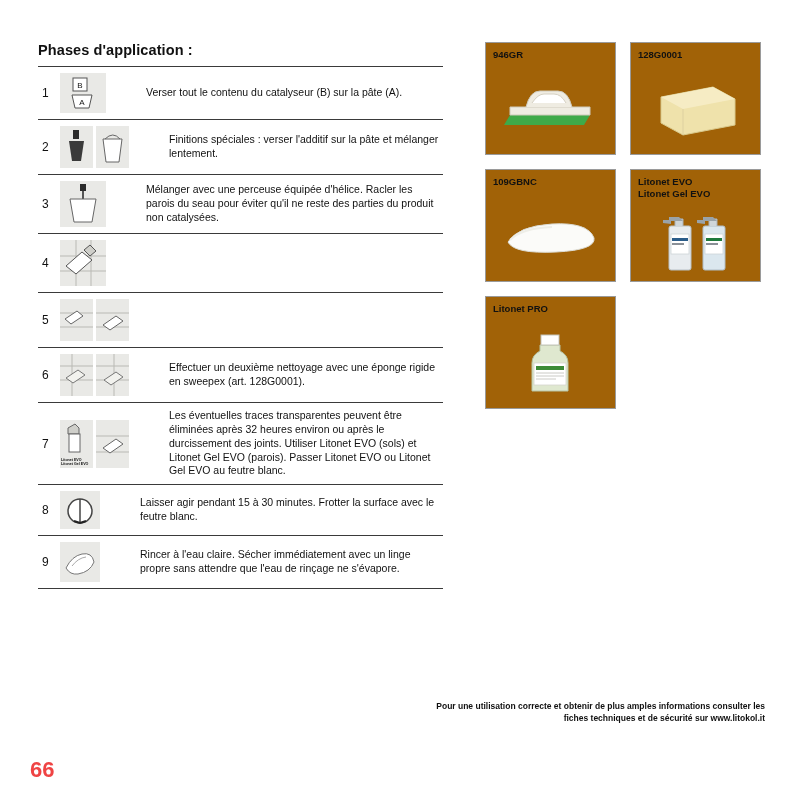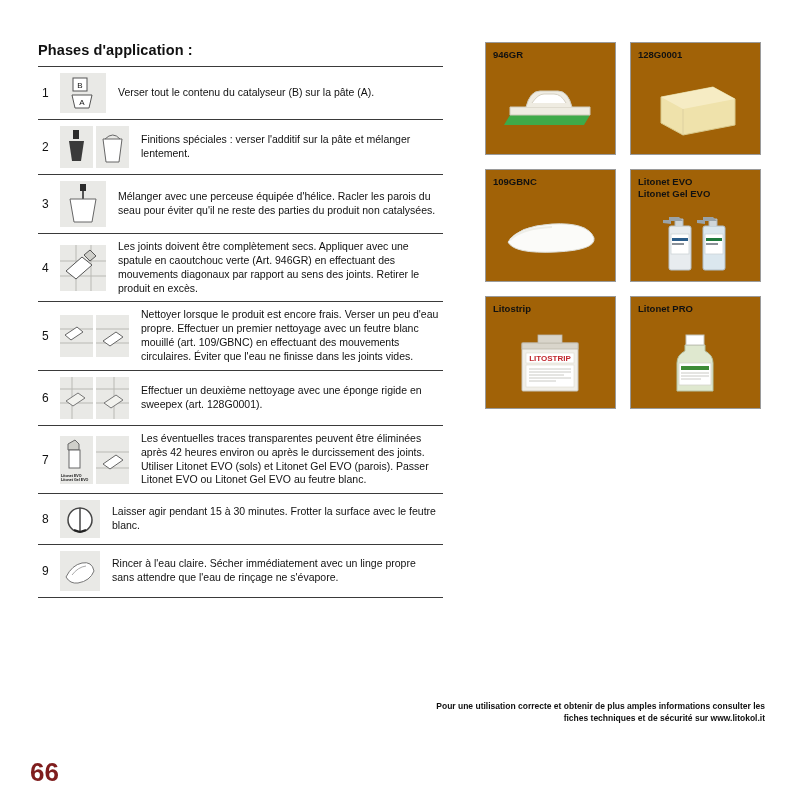--- a/index.html
+++ b/index.html
@@ -61,20 +61,21 @@
     background: #e9e9e6;
     border: 0;
     position: relative;
     overflow: hidden;
   }
   .step-text {
     font-size: 10.5px;
     line-height: 1.32;
     color: #111;
     padding-right: 4px;
+    margin-left: 28px;
   }
 
   
   .right-col {
     position: absolute;
     left: 485px; top: 42px; width: 278px;
   }
   .right-title {
     font-size: 14.5px;
     font-weight: bold;
@@ -113,23 +114,23 @@
     left: 420px; top: 700px; width: 345px;
     text-align: right;
     font-size: 8.5px;
     font-weight: bold;
     line-height: 1.45;
     color: #111;
   }
   .page-num {
     position: absolute;
     left: 30px; top: 757px;
-    font-size: 26px;
+    font-size: 22px;
     font-weight: bold;
-    color: #7f1d1d;
+    color: #ef4444;
   }
 
   
   svg { display: block; }
 </style>
 </head>
 <body>
 
 <div class="page">
 
@@ -199,21 +200,20 @@
             <svg width="46" height="46" viewBox="0 0 46 46">
               <rect x="0" y="0" width="46" height="46" fill="#e9e9e6"></rect>
               <g stroke="#b9b9b4" stroke-width="1" fill="none">
                 <path d="M0 16 H46 M0 31 H46 M16 0 V46 M31 0 V46"></path>
               </g>
               <path d="M6 26 l16 -14 l10 8 l-16 14 z" fill="#ffffff" stroke="#555" stroke-width="1"></path>
               <path d="M24 10 l6 -5 l6 6 l-6 5 z" fill="#cfcfca" stroke="#555" stroke-width="1"></path>
             </svg>
           </div>
         </div>
-        <div class="step-text">Les joints doivent être complètement secs. Appliquer avec une spatule en caoutchouc verte (Art. 946GR) en effectuant des mouvements diagonaux par rapport au sens des joints. Retirer le produit en excès.</div>
       </div>
 
       <div class="step-row">
         <div class="step-num">5</div>
         <div class="step-thumb">
           <div class="tile" style="width:33px;height:42px;">
             <svg width="33" height="42" viewBox="0 0 33 42">
               <rect x="0" y="0" width="33" height="42" fill="#e9e9e6"></rect>
               <g stroke="#b9b9b4" stroke-width="1" fill="none">
                   <path d="M0 14 H33 M0 28 H33"></path>
@@ -224,21 +224,20 @@
           <div class="tile" style="width:33px;height:42px;">
             <svg width="33" height="42" viewBox="0 0 33 42">
               <rect x="0" y="0" width="33" height="42" fill="#e9e9e6"></rect>
               <g stroke="#b9b9b4" stroke-width="1" fill="none">
                   <path d="M0 14 H33 M0 28 H33"></path>
                 </g>
               <path d="M7 26 l13 -9 l7 5 l-13 9 z" fill="#ffffff" stroke="#666" stroke-width="1"></path>
             </svg>
           </div>
         </div>
-        <div class="step-text">Nettoyer lorsque le produit est encore frais. Verser un peu d'eau propre. Effectuer un premier nettoyage avec un feutre blanc mouillé (art. 109/GBNC) en effectuant des mouvements circulaires. Éviter que l'eau ne finisse dans les joints vides.</div>
       </div>
 
       <div class="step-row">
         <div class="step-num">6</div>
         <div class="step-thumb">
           <div class="tile" style="width:33px;height:42px;">
             <svg width="33" height="42" viewBox="0 0 33 42">
               <rect x="0" y="0" width="33" height="42" fill="#e9e9e6"></rect>
               <g stroke="#b9b9b4" stroke-width="1" fill="none">
                   <path d="M0 12 H33 M0 26 H33 M12 0 V42"></path>
@@ -276,21 +275,21 @@
           <div class="tile" style="width:33px;height:48px;">
             <svg width="33" height="48" viewBox="0 0 33 48">
               <rect x="0" y="0" width="33" height="48" fill="#e9e9e6"></rect>
               <g stroke="#b9b9b4" stroke-width="1" fill="none">
                   <path d="M0 16 H33 M0 32 H33"></path>
                 </g>
               <path d="M7 28 l13 -9 l7 5 l-13 9 z" fill="#ffffff" stroke="#666" stroke-width="1"></path>
             </svg>
           </div>
         </div>
-        <div class="step-text">Les éventuelles traces transparentes peuvent être éliminées après 42 heures environ ou après le durcissement des joints. Utiliser Litonet EVO (sols) et Litonet Gel EVO (parois). Passer Litonet EVO ou Litonet Gel EVO au feutre blanc.</div>
+        <div class="step-text">Les éventuelles traces transparentes peuvent être éliminées après 32 heures environ ou après le durcissement des joints. Utiliser Litonet EVO (sols) et Litonet Gel EVO (parois). Passer Litonet EVO ou Litonet Gel EVO au feutre blanc.</div>
       </div>
 
       <div class="step-row">
         <div class="step-num">8</div>
         <div class="step-thumb">
           <div class="tile" style="width:40px;height:38px;">
             <svg width="40" height="38" viewBox="0 0 40 38">
               <rect x="0" y="0" width="40" height="38" fill="#e9e9e6"></rect>
               <circle cx="20" cy="20" r="12" fill="#ffffff" stroke="#444" stroke-width="1.5"></circle>
               <path d="M20 8 v24" stroke="#444" stroke-width="1.5"></path>
@@ -377,36 +376,20 @@
               <rect x="75" y="30" width="16" height="3" fill="#1e7a3c"></rect>
               <rect x="75" y="35" width="12" height="2" fill="#8a9097"></rect>
               <path d="M78 18 l0 -7 l8 0 l0 7" fill="#cfd6da" stroke="#aab2b8" stroke-width="1"></path>
               <path d="M72 9 l10 0 l4 4 l-14 0 z" fill="#9aa3a9"></path>
               <path d="M66 12 l8 0 l0 4 l-8 -1 z" fill="#9aa3a9"></path>
             </g>
           </svg>
         </div>
       </div>
 
-      <div class="prod-card">
-        <div class="prod-label">Litostrip</div>
-        <div class="prod-art">
-          <svg width="129" height="83" viewBox="0 0 129 83">
-            <rect x="36" y="20" width="56" height="48" rx="1" fill="#f1efe9" stroke="#c9c5bb" stroke-width="1"></rect>
-            <rect x="36" y="20" width="56" height="6" fill="#d9d5cb" stroke="#bdb8ad" stroke-width="0.8"></rect>
-            <rect x="52" y="12" width="24" height="8" fill="#d9d5cb" stroke="#bdb8ad" stroke-width="0.8"></rect>
-            <rect x="40" y="30" width="48" height="10" fill="#ffffff" stroke="#ddd9cf" stroke-width="0.6"></rect>
-            <text x="64" y="38" font-size="8" font-weight="bold" text-anchor="middle" fill="#c1272d" font-family="Liberation Sans, sans-serif">LITOSTRIP</text>
-            <rect x="40" y="42" width="48" height="22" fill="#ffffff" stroke="#ddd9cf" stroke-width="0.6"></rect>
-            <g stroke="#bdbdb6" stroke-width="0.8">
-              <path d="M43 46 H85 M43 49 H85 M43 52 H78 M43 55 H85 M43 58 H70"></path>
-            </g>
-          </svg>
-        </div>
-      </div>
 
       <div class="prod-card">
         <div class="prod-label">Litonet PRO</div>
         <div class="prod-art">
           <svg width="129" height="83" viewBox="0 0 129 83">
             <path d="M54 22 h20 v6 q8 4 8 12 v28 h-36 v-28 q0 -8 8 -12 z" fill="#dfe8cf" stroke="#b7c4a4" stroke-width="1"></path>
             <rect x="55" y="12" width="18" height="10" fill="#ffffff" stroke="#c4c4bb" stroke-width="1"></rect>
             <rect x="48" y="40" width="32" height="22" fill="#ffffff" stroke="#d4d4cc" stroke-width="0.8"></rect>
             <rect x="50" y="43" width="28" height="4" fill="#3d8b37"></rect>
             <g stroke="#bdbdb6" stroke-width="0.8">

